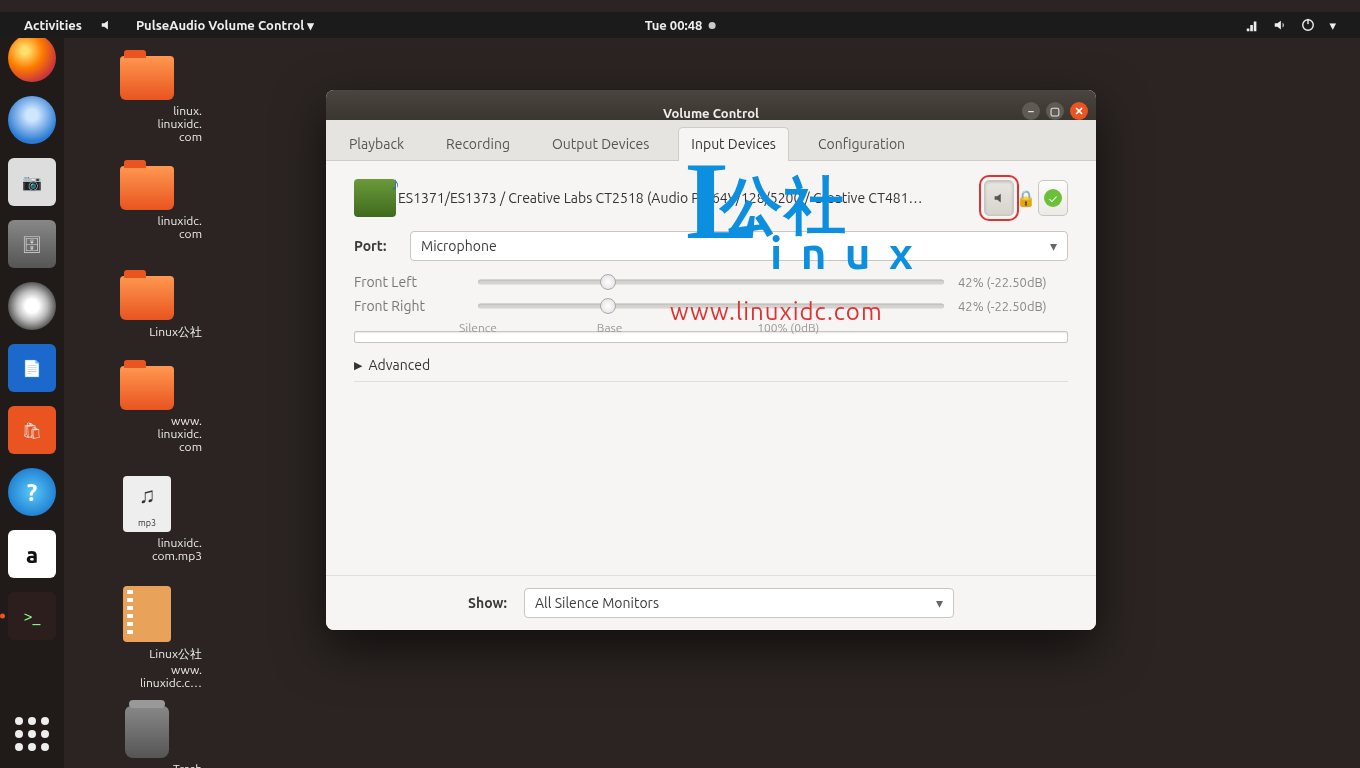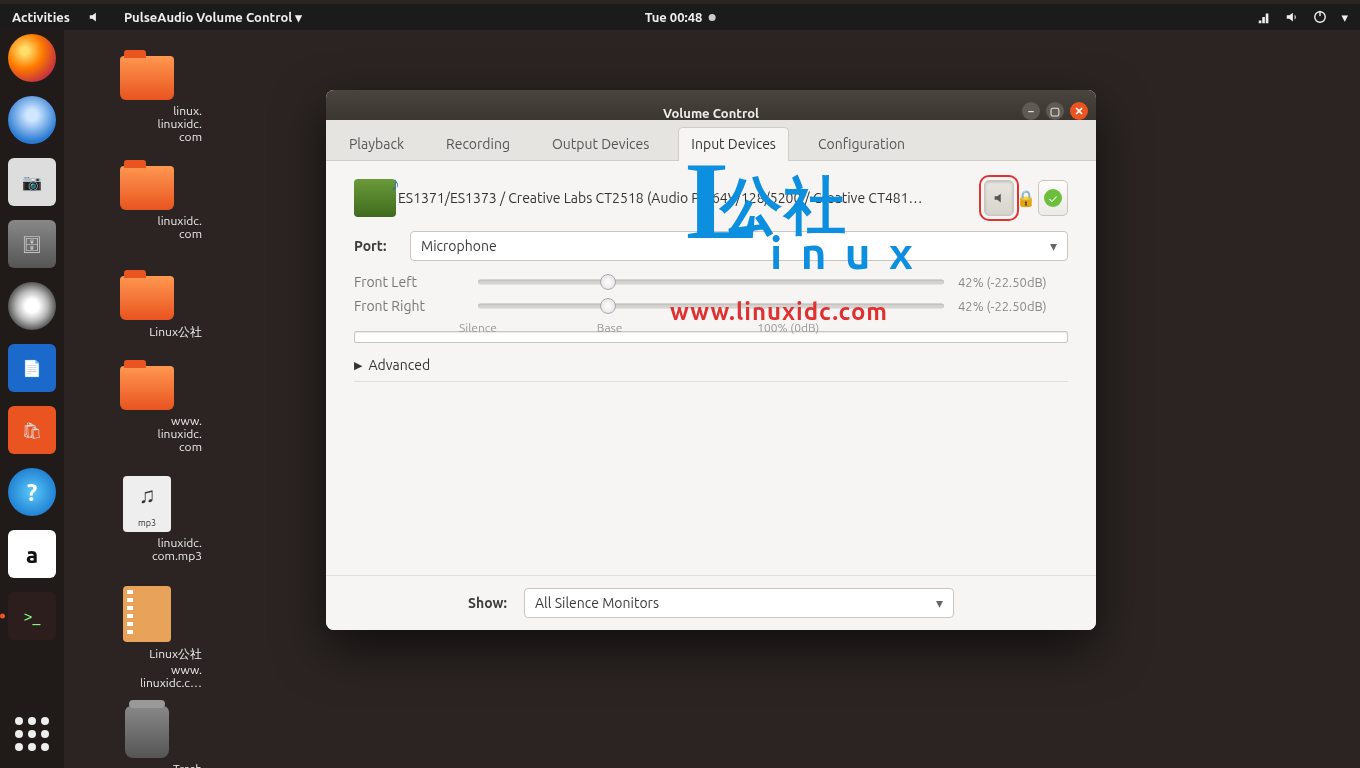--- a/index.html
+++ b/index.html
@@ -1,23 +1,23 @@
 <!DOCTYPE html>
 <html><head>
 <meta charset="utf-8">
 <style>
   * { box-sizing: border-box; margin: 0; padding: 0; font-family: Ubuntu, "Segoe UI", sans-serif; }
   html, body { width: 1360px; height: 768px; overflow: hidden; }
   body { background: #2b2422; color: #ddd; position: relative; }
 
   
   .top-panel {
-    position: absolute; top: 4px; left: 0; right: 0; height: 26px;
+    position: absolute; top: 12px; left: 0; right: 0; height: 26px;
     background: #1b1b1b; display: flex; align-items: center;
-    color: #eee; font-size: 13px; padding: 0 12px; z-index: 50;
+    color: #eee; font-size: 13px; padding: 0 24px; z-index: 50;
   }
   .top-panel .activities { font-weight: 700; margin-right: 18px; }
   .top-panel .app-menu { display: flex; align-items: center; gap: 22px; font-weight: 600; }
   .top-panel .app-menu svg { flex: 0 0 auto; }
   .top-panel .center { position: absolute; left: 50%; transform: translateX(-50%); display: flex; align-items: center; gap: 6px; font-weight: 600;}
   .top-panel .right { margin-left: auto; display: flex; align-items: center; gap: 14px; }
   .top-panel svg { fill: #eee; }
 
   
   .dock {
@@ -97,21 +97,21 @@
   .advanced .tri{ font-size:11px;}
   .window hr{ border:none; border-top:1px solid #e1dfda; margin:8px 0 0;}
   .footer{ padding:12px 24px; display:flex; align-items:center; justify-content:center; gap:10px; border-top:1px solid #e1dfda; background:#f6f5f4;}
   .footer .combo{ width:430px; flex:none;}
 
   
   .watermark { position:absolute; z-index:60; pointer-events:none; color:#0d8fe0; font-weight:800; }
   .wm-l { left:686px; top:146px; font-size:110px; line-height:1; font-family:Georgia,serif;}
   .wm-k { left:720px; top:164px; font-size:62px; letter-spacing:2px;}
   .wm-inux { left:770px; top:228px; font-size:44px; letter-spacing:4px; font-weight:700;}
-  .wm-url { left:670px; top:298px; font-size:24px; color:#e03030; font-weight:700; letter-spacing:1px;}
+  .wm-url { left:670px; top:298px; font-size:24px; color:#e03030; font-weight:400; letter-spacing:1px;}
 </style>
 </head>
 <body>
 
 <div class="top-panel">
   <div class="activities">Activities</div>
   <div class="app-menu">
     <svg width="14" height="14" viewBox="0 0 16 16">
         <path d="M2 6h3l4-3v10l-4-3H2z"></path>
       </svg>

